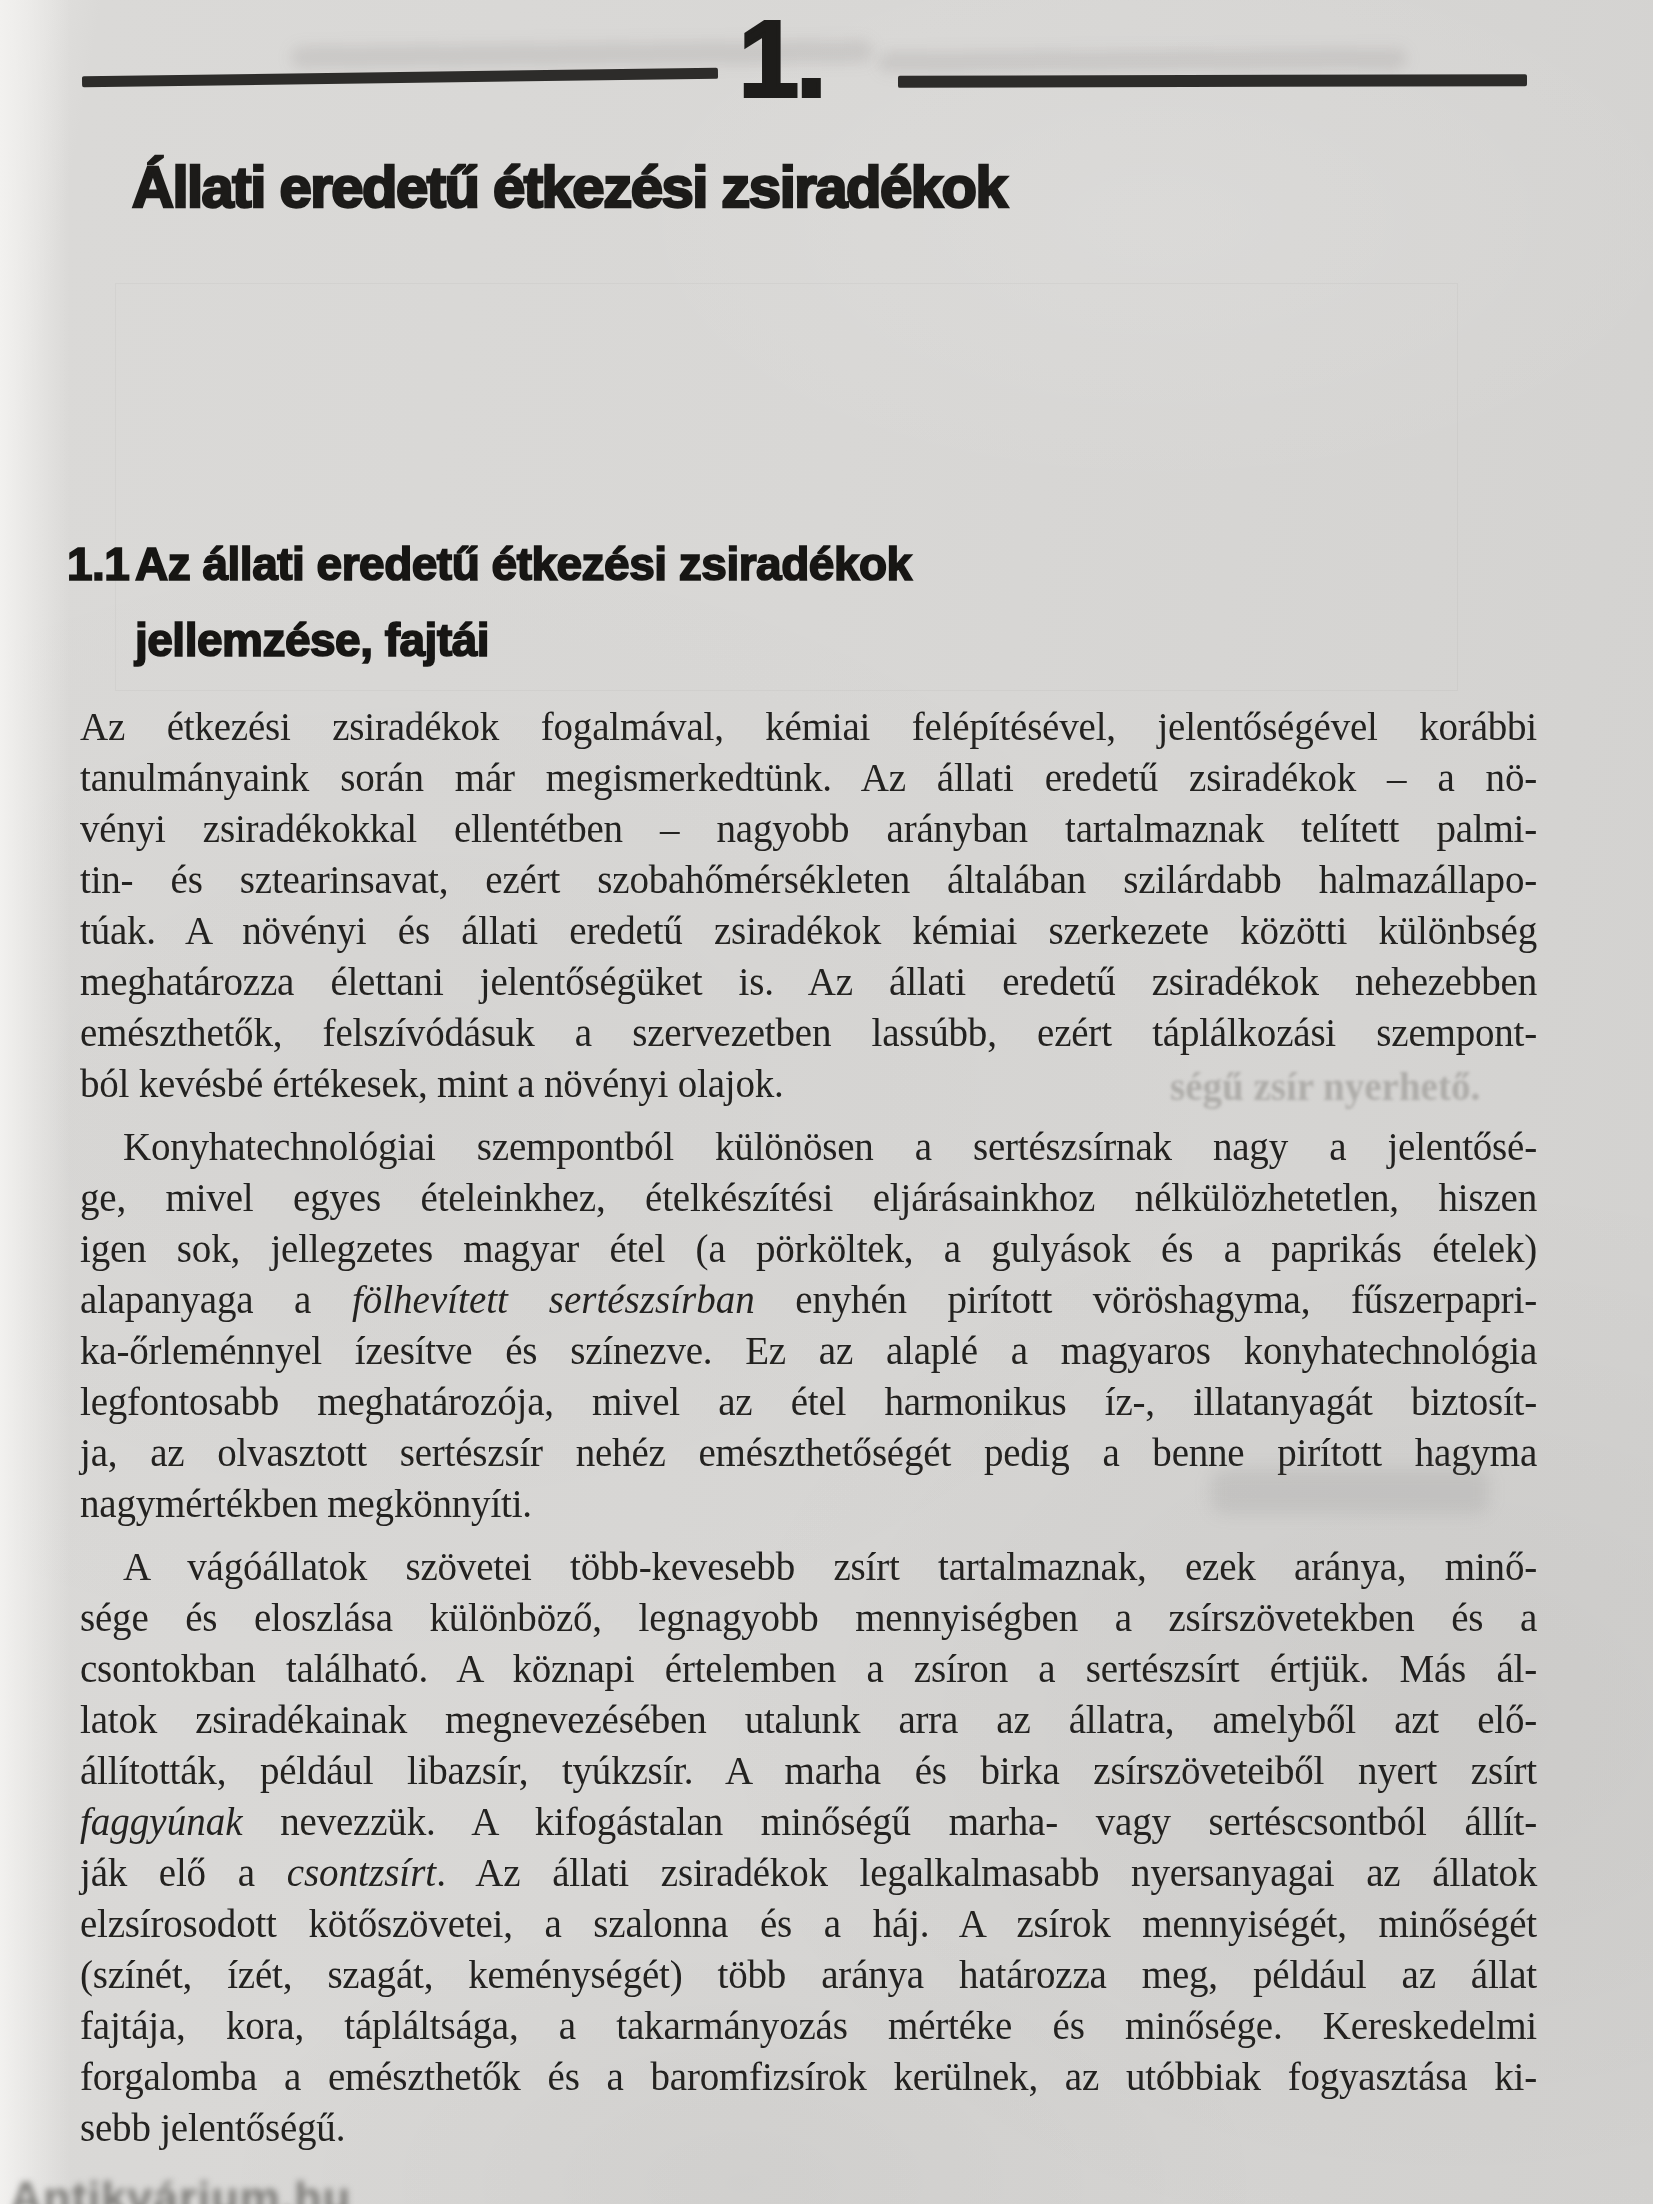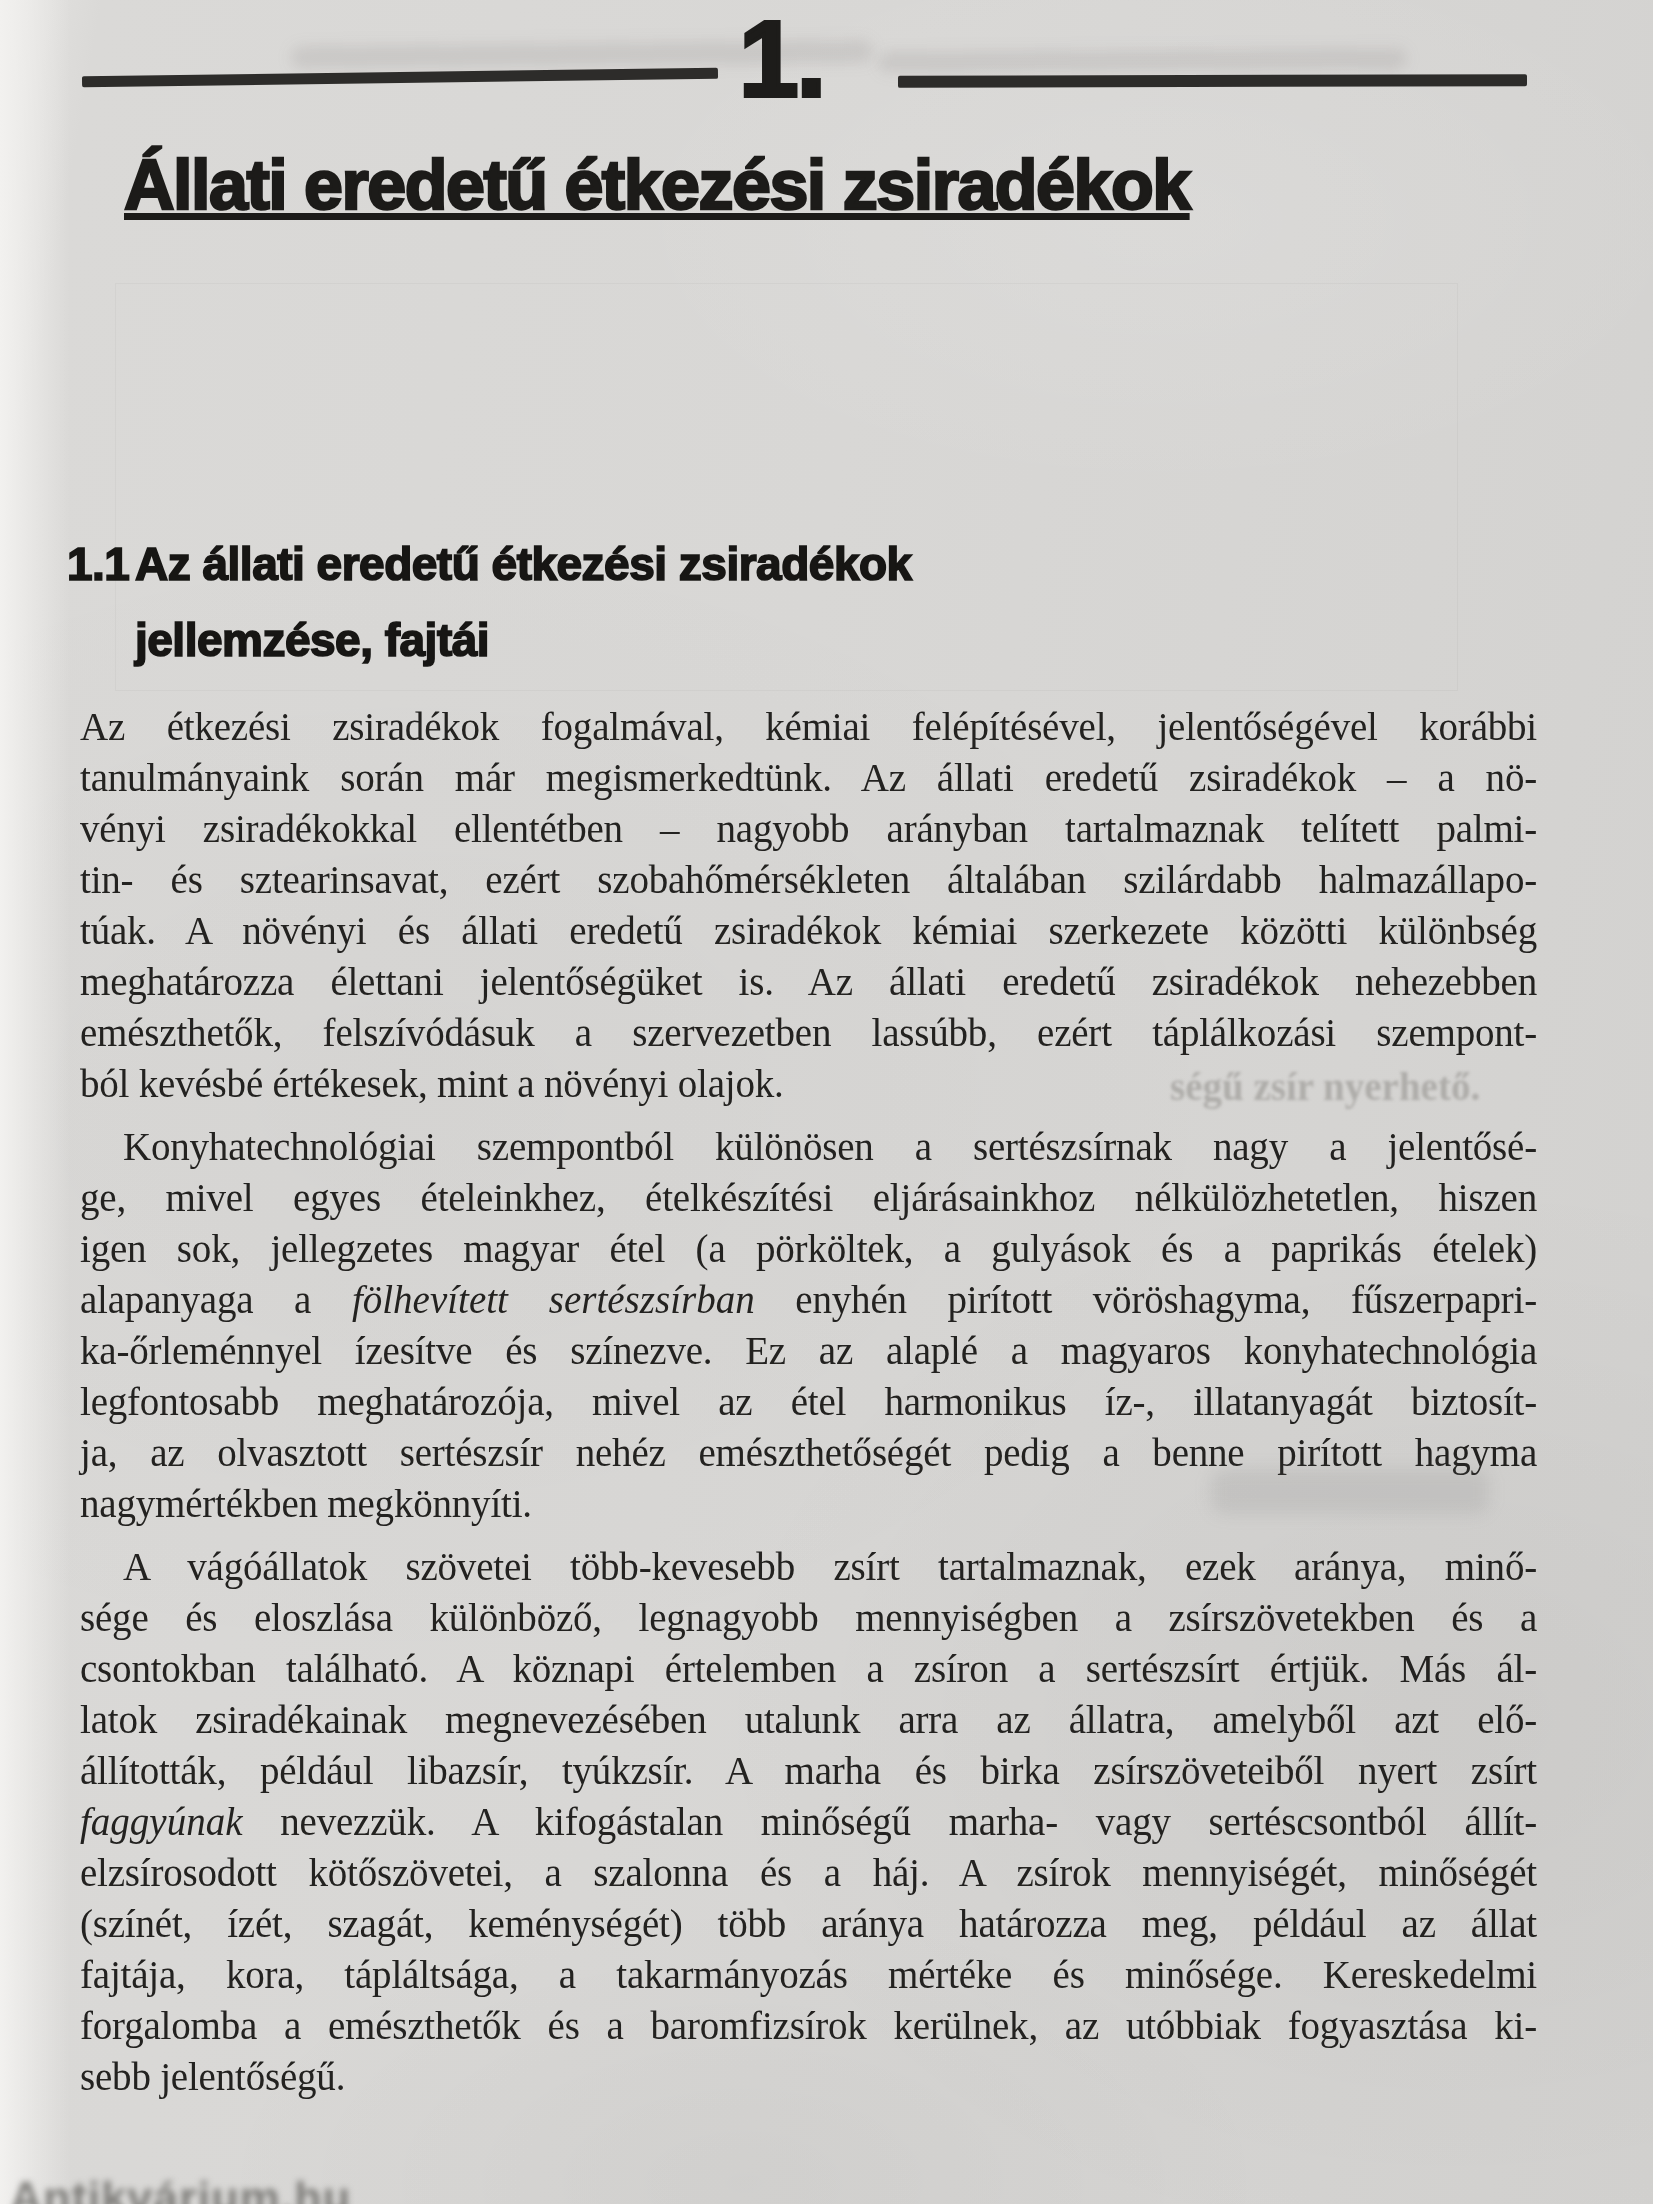--- a/index.html
+++ b/index.html
@@ -17,23 +17,23 @@
   }
   .edge{position:absolute;left:0;top:0;bottom:0;width:70px;
     background:linear-gradient(90deg,#f2f1ef 0%,rgba(242,241,239,.55) 45%,rgba(242,241,239,0) 100%);}
   
   .rule{position:absolute;background:#2d2c2a;border-radius:1.9px;}
   .rule-left{left:82px;top:72px;width:636px;height:10.7px;transform:rotate(-.75deg);}
   .rule-right{left:898px;top:75px;width:629px;height:11.6px;transform:rotate(-.15deg);}
   .chapter-num{position:absolute;left:739px;top:5.8px;
     font-family:"Liberation Sans",sans-serif;font-weight:bold;font-size:107px;line-height:1;
     color:#1d1c1a;-webkit-text-stroke:3.9px #1d1c1a;letter-spacing:-1.9px;}
-  h1{position:absolute;left:120px;top:146px;margin:4px;
-    font-family:"Liberation Sans",sans-serif;font-weight:bold;font-size:70px;line-height:1;
-    color:#1c1b19;-webkit-text-stroke:2.5px #1c1b19;letter-spacing:-1.5px;white-space:nowrap;text-decoration:underline;}
+  h1{position:absolute;left:120px;top:146px;margin:12px;
+    font-family:"Liberation Sans",sans-serif;font-weight:bold;font-size:58px;line-height:1;
+    color:#1c1b19;-webkit-text-stroke:2.5px #1c1b19;letter-spacing:-1.5px;white-space:nowrap;}
   h2{position:absolute;left:67px;top:526px;margin:0;display:flex;
     font-family:"Liberation Sans",sans-serif;font-weight:bold;font-size:46px;line-height:76px;
     color:#171614;-webkit-text-stroke:1.7px #171614;letter-spacing:-0.5px;}
   .secnum{width:68px;flex:0 0 68px;}
   .sectext{display:block;}
   .secline{display:block;white-space:nowrap;}
   
   .bodytext{position:absolute;left:80px;top:701px;width:1457px;
     font-size:39px;line-height:51px;letter-spacing:-0.2px;color:#232220;}
   .bline{text-align:left;}
@@ -102,20 +102,21 @@
         <div class="bline just"><span>ja, az olvasztott sertészsír nehéz emészthetőségét pedig a benne pirított hagyma</span></div>
         <div class="bline"><span>nagymértékben megkönnyíti.</span></div>
       </div>
     <div class="para">
         <div class="bline just ind"><span>A vágóállatok szövetei több-kevesebb zsírt tartalmaznak, ezek aránya, minő-</span></div>
         <div class="bline just"><span>sége és eloszlása különböző, legnagyobb mennyiségben a zsírszövetekben és a</span></div>
         <div class="bline just"><span>csontokban található. A köznapi értelemben a zsíron a sertészsírt értjük. Más ál-</span></div>
         <div class="bline just"><span>latok zsiradékainak megnevezésében utalunk arra az állatra, amelyből azt elő-</span></div>
         <div class="bline just"><span>állították, például libazsír, tyúkzsír. A marha és birka zsírszöveteiből nyert zsírt</span></div>
         <div class="bline just"><span></span><span class="bi">faggyúnak</span><span> nevezzük. A kifogástalan minőségű marha- vagy sertéscsontból állít-</span></div>
+        <div class="bline just"><span>ják elő a </span><span class="bi">csontzsírt</span><span>. Az állati zsiradékok legalkalmasabb nyersanyagai az állatok</span></div>
         <div class="bline just"><span>elzsírosodott kötőszövetei, a szalonna és a háj. A zsírok mennyiségét, minőségét</span></div>
         <div class="bline just"><span>(színét, ízét, szagát, keménységét) több aránya határozza meg, például az állat</span></div>
         <div class="bline just"><span>fajtája, kora, tápláltsága, a takarmányozás mértéke és minősége. Kereskedelmi</span></div>
         <div class="bline just"><span>forgalomba a emészthetők és a baromfizsírok kerülnek, az utóbbiak fogyasztása ki-</span></div>
         <div class="bline"><span>sebb jelentőségű.</span></div>
       </div>
   </main>
 
   <div class="ghost-text">ségű zsír nyerhető.</div>
   <div class="ghost ghost-mid"></div>

